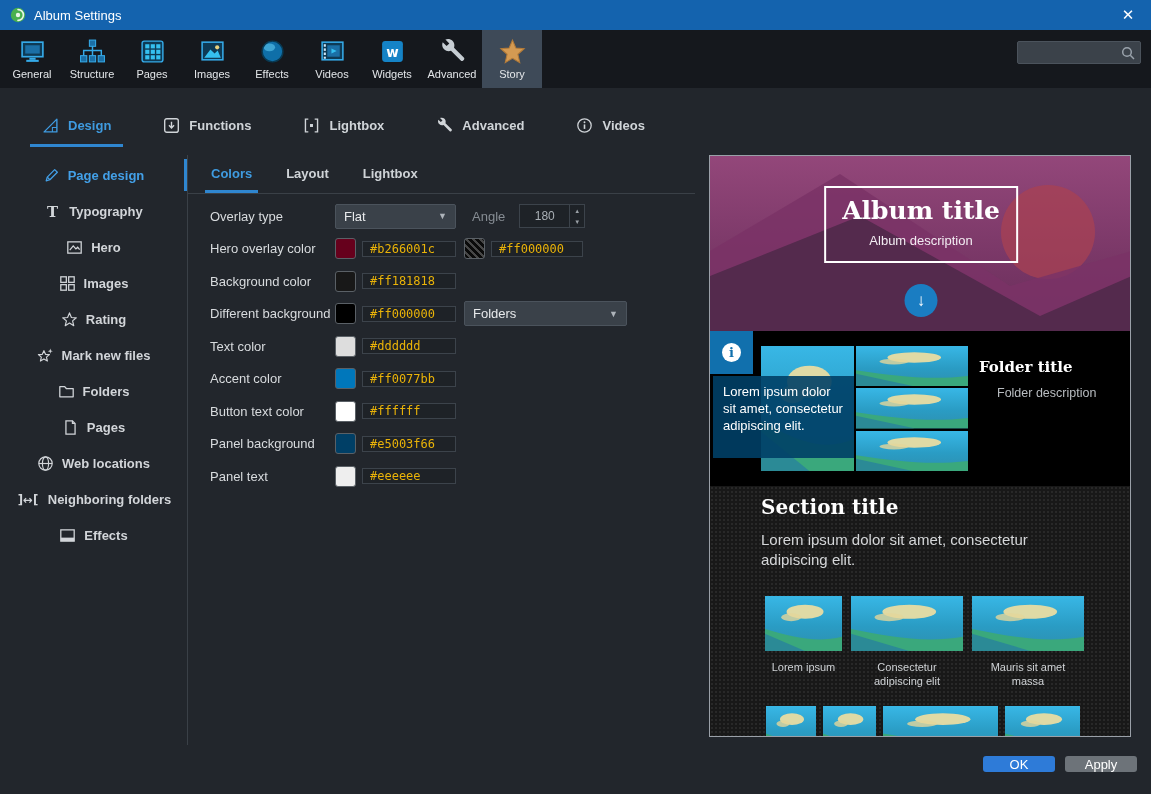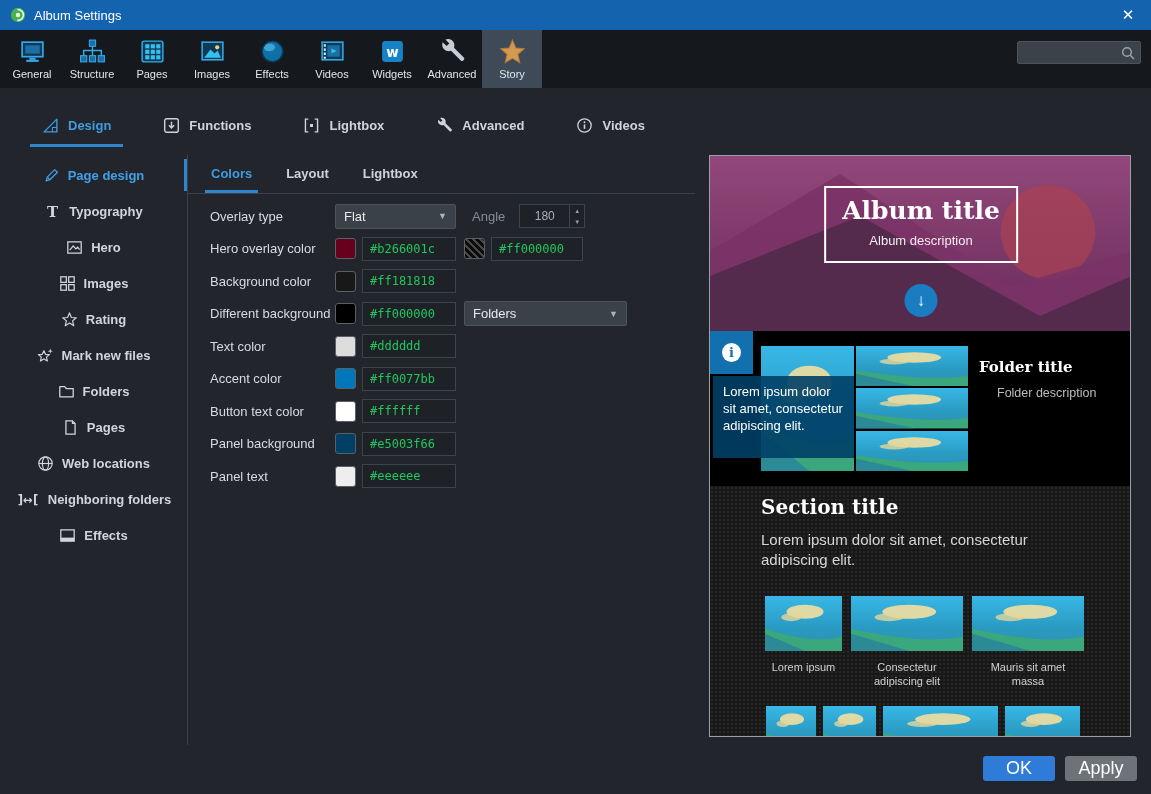--- a/index.html
+++ b/index.html
@@ -76,23 +76,23 @@
     border:1px solid #3c434b; display:flex; }
   .spinner .num { flex:1; display:flex; align-items:center; justify-content:center;
     color:#aab0b6; font-size:12px; }
   .spinner .arrows { width:15px; display:flex; flex-direction:column; border-left:1px solid #3c434b; }
   .spinner .arrows span { flex:1; display:flex; align-items:center; justify-content:center;
     font-size:6px; color:#9aa0a6; }
   .swatch { width:21px; height:21px; border-radius:3px; border:1px solid #5a6066;
     flex:none; margin-right:6px; }
   .swatch.ml8 { margin-left:8px; }
   .swatch.hatch { background:repeating-linear-gradient(45deg,#0a0a0a 0 3px,#474747 3px 5px); }
-  .hexfield { width:94px; height:24px; background:#1e2227; border:1px solid #3c434b;
+  .hexfield { width:94px; height:16px; background:#1e2227; border:1px solid #3c434b;
     display:flex; align-items:center; padding:0 7px;
-    font-family:"DejaVu Sans Mono","Liberation Mono",monospace; font-size:12px; color:#22c55e; }
+    font-family:"DejaVu Sans Mono","Liberation Mono",monospace; font-size:12px; color:#eab308; }
   .hexfield.w92 { width:92px; }
 
   
   .preview { position:absolute; left:709px; top:155px; width:422px; height:582px;
     border:1px solid #9aa0a8; overflow:hidden; background:#000; }
   .hero { position:absolute; left:0; top:0; width:422px; height:175px; }
   .hero > svg { position:absolute; inset:0; width:100%; height:100%; }
   .hero-box { position:absolute; left:50%; top:30px; transform:translateX(-50%);
     border:2px solid #fff; padding:8px 16px 13px; text-align:center; white-space:nowrap; }
   .hero-title { font-family:"DejaVu Serif","Liberation Serif",serif; font-weight:bold;
@@ -136,22 +136,22 @@
   .thumb.t2 .img { width:112px; }
   .thumb .cap { margin-top:9px; font-size:11px; color:#cfd2d5; text-align:center;
     max-width:90px; line-height:1.3; }
   .bottom-row { position:absolute; left:56px; top:220px; display:flex; gap:7px; }
   .bottom-row svg { height:46px; }
   .bottom-row .b0 { width:50px; } .bottom-row .b1 { width:53px; }
   .bottom-row .b2 { width:115px; } .bottom-row .b3 { width:75px; }
 
   
   .footer-btns { position:absolute; right:14px; top:756px; display:flex; gap:10px; }
-  .btn { width:72px; height:25px; border-radius:3px; display:flex; align-items:center;
-    justify-content:center; font-size:18px; color:#fff; }
+  .btn { width:72px; height:16px; border-radius:3px; display:flex; align-items:center;
+    justify-content:center; font-size:13px; color:#fff; }
   .btn.ok { background:#2e7bd8; }
   .btn.apply { background:#6d7379; }
 </style>
 </head>
 <body>
 
 <svg width="0" height="0" style="position:absolute" aria-hidden="true">
   <defs>
     <linearGradient id="lsky" x1="0" y1="0" x2="0" y2="1">
       <stop offset="0" stop-color="#38b7e6"></stop>

